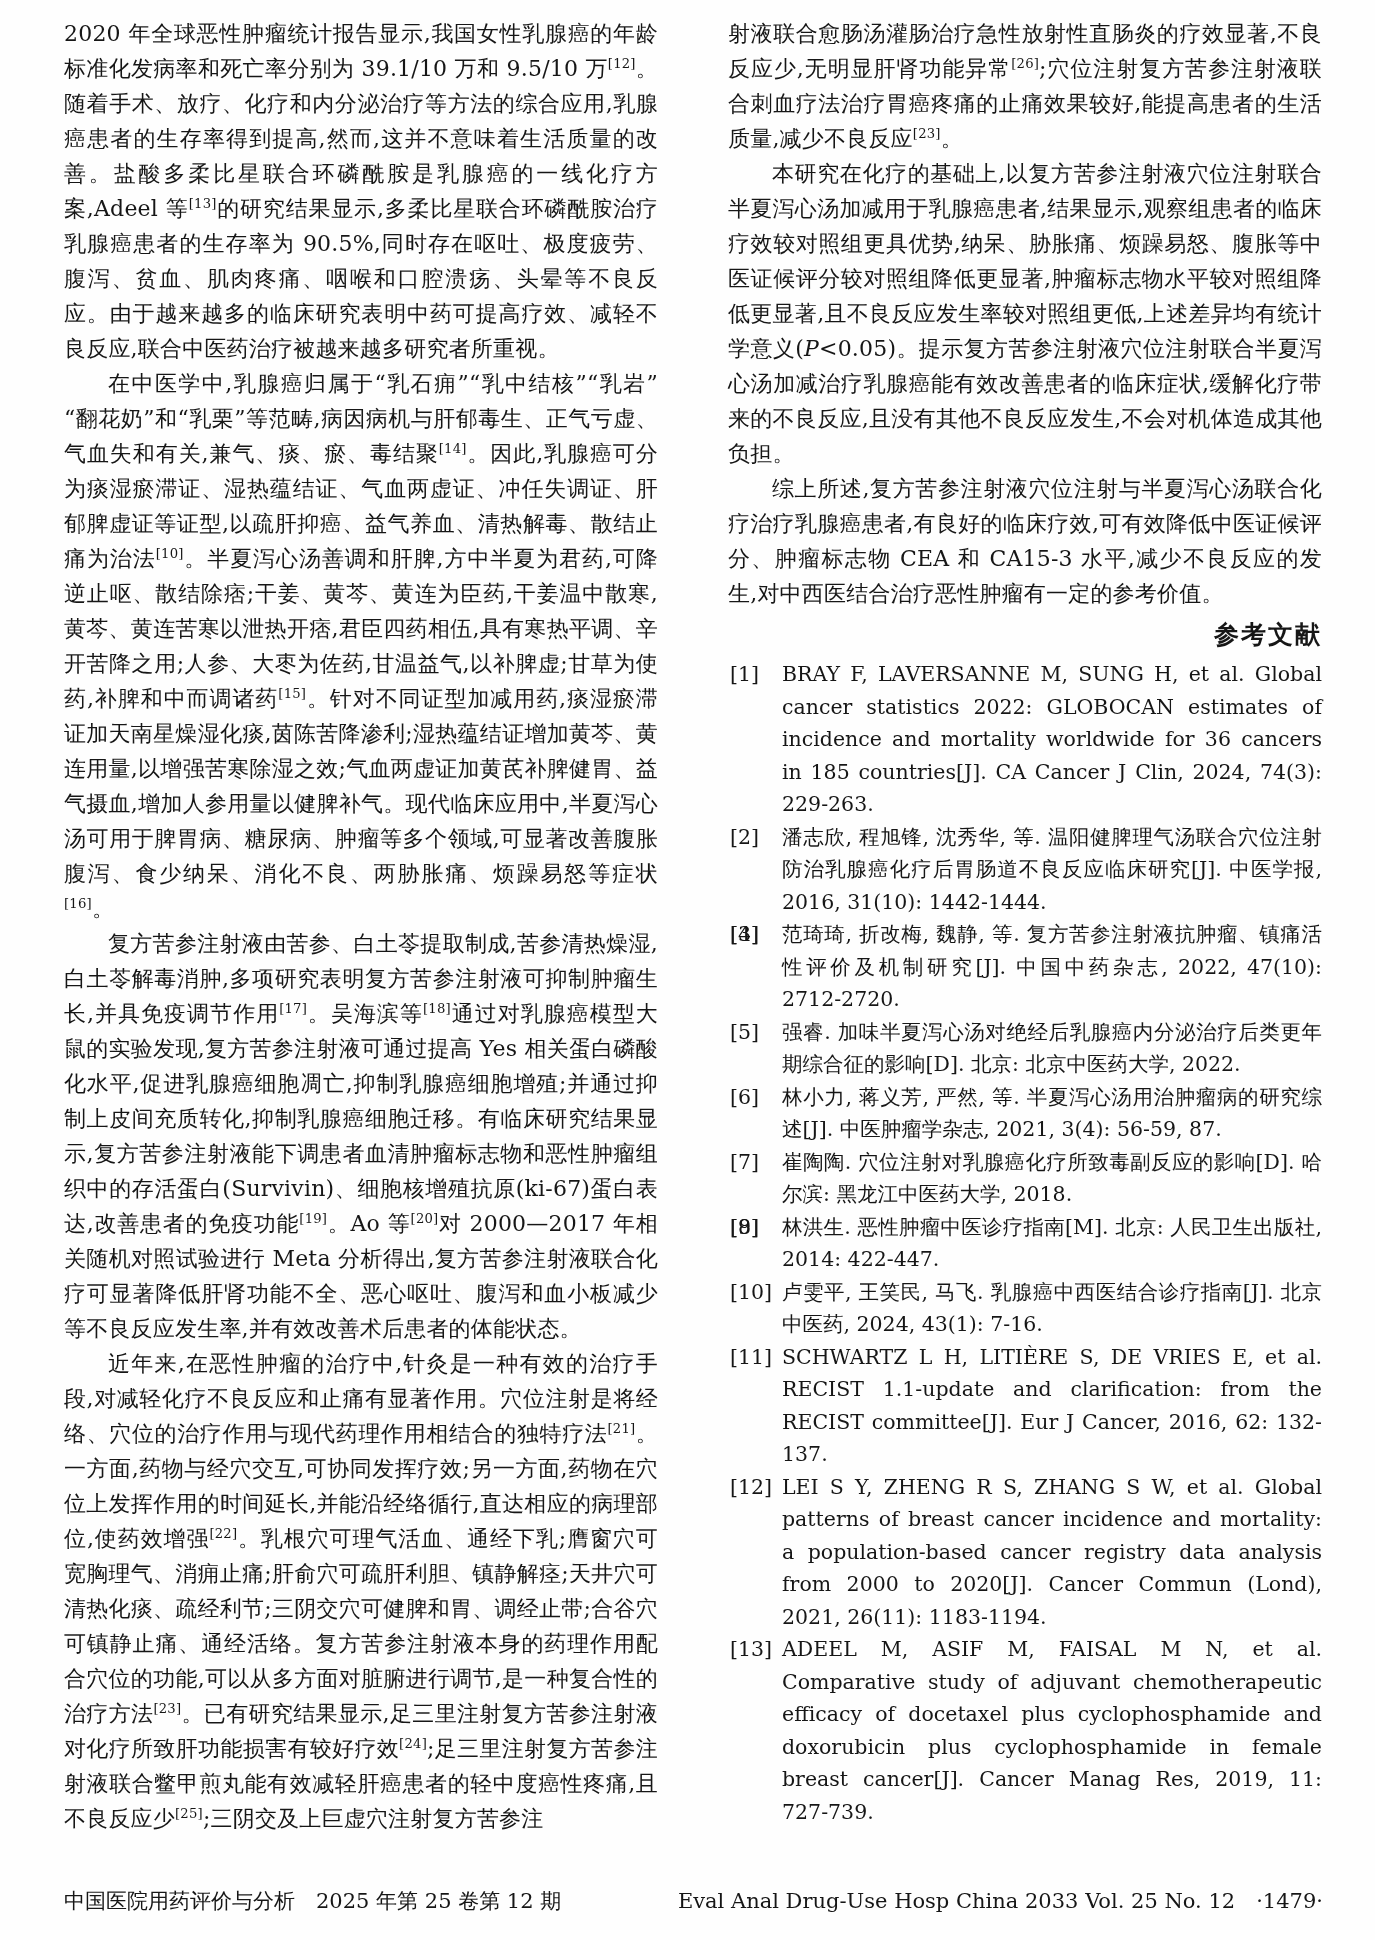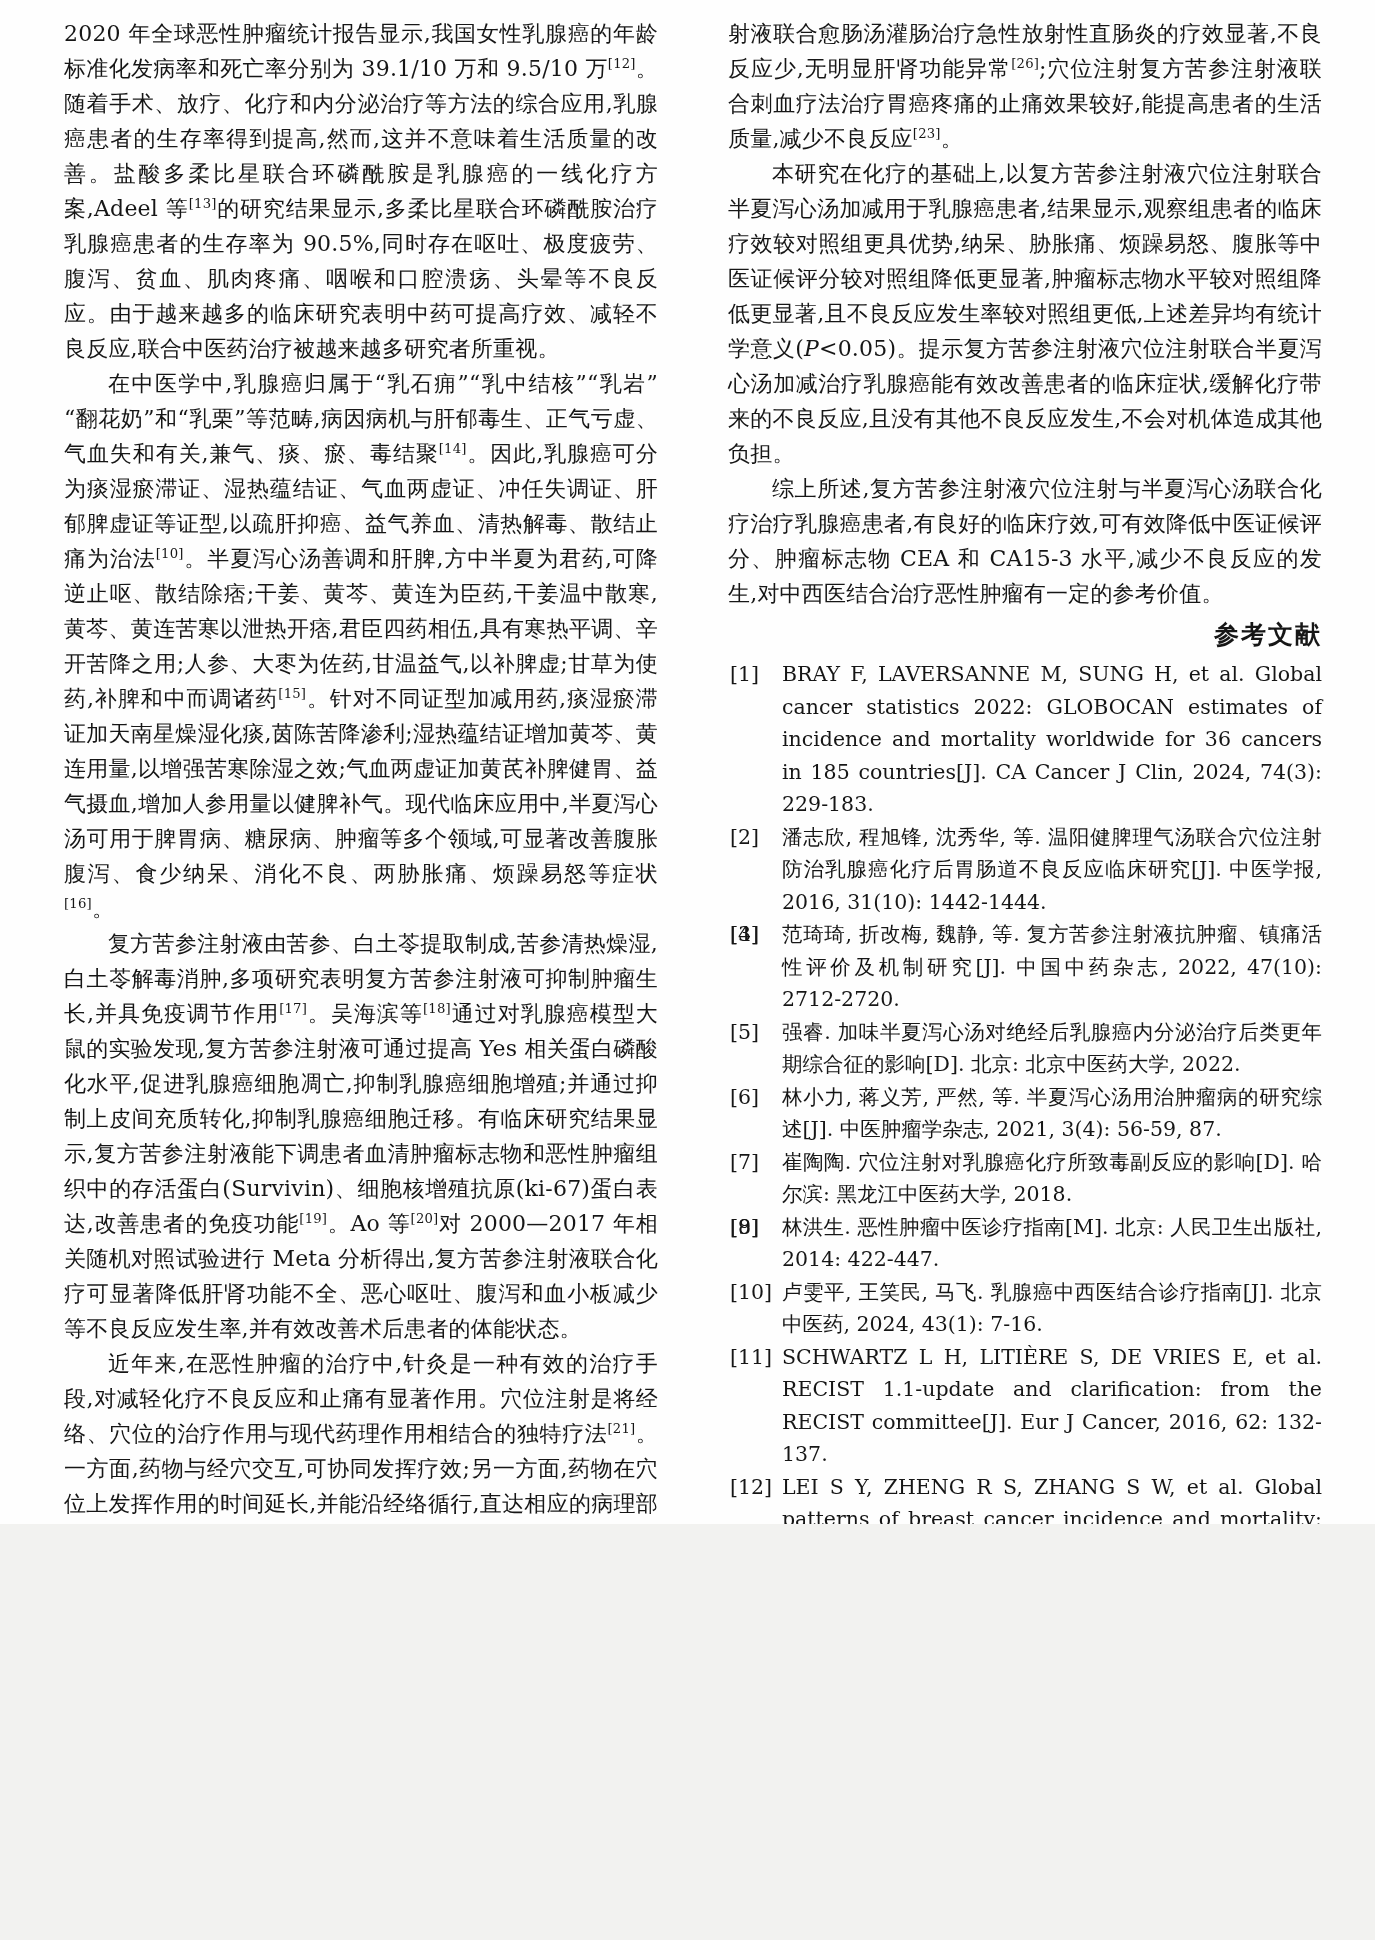--- a/index.html
+++ b/index.html
@@ -1,18 +1,18 @@
 <!DOCTYPE html>
 <html lang="zh"><head>
 <meta charset="utf-8">
 <style>
   html,body{margin:0;padding:0;}
   body{width:1375px;height:1940px;background:#f2f2f0;}
   .page{
-    position:relative;width:1375px;height:1524px;overflow:hidden;
+    position:relative;width:1375px;height:1940px;overflow:hidden;
     background:#fefefe;color:#161616;
     font-family:"DejaVu Serif","Liberation Serif",serif;
   }
   .columns{
     position:absolute;top:16px;left:64px;
     width:1259px;display:flex;gap:70px;
   }
   .col{width:594px;}
   .para{
     margin:0;font-size:22px;line-height:35px;
@@ -53,21 +53,21 @@
     <div class="col">
       <div>
           <p class="para">射液联合愈肠汤灌肠治疗急性放射性直肠炎的疗效显著,不良反应少,无明显肝肾功能异常<sup>[26]</sup>;穴位注射复方苦参注射液联合刺血疗法治疗胃癌疼痛的止痛效果较好,能提高患者的生活质量,减少不良反应<sup>[23]</sup>。</p>
           <p class="para indent">本研究在化疗的基础上,以复方苦参注射液穴位注射联合半夏泻心汤加减用于乳腺癌患者,结果显示,观察组患者的临床疗效较对照组更具优势,纳呆、胁胀痛、烦躁易怒、腹胀等中医证候评分较对照组降低更显著,肿瘤标志物水平较对照组降低更显著,且不良反应发生率较对照组更低,上述差异均有统计学意义(<i>P</i>&lt;0.05)。提示复方苦参注射液穴位注射联合半夏泻心汤加减治疗乳腺癌能有效改善患者的临床症状,缓解化疗带来的不良反应,且没有其他不良反应发生,不会对机体造成其他负担。</p>
           <p class="para indent">综上所述,复方苦参注射液穴位注射与半夏泻心汤联合化疗治疗乳腺癌患者,有良好的临床疗效,可有效降低中医证候评分、肿瘤标志物 CEA 和 CA15-3 水平,减少不良反应的发生,对中西医结合治疗恶性肿瘤有一定的参考价值。</p>
         </div>
 
       <h2 class="refs-heading">参考文献</h2>
 
       <div>
-          <div class="ref"><span class="ref-num">[1]</span><span class="ref-text">BRAY F, LAVERSANNE M, SUNG H, et al. Global cancer statistics 2022: GLOBOCAN estimates of incidence and mortality worldwide for 36 cancers in 185 countries[J]. CA Cancer J Clin, 2024, 74(3): 229-183.</span></div>
+          <div class="ref"><span class="ref-num">[1]</span><span class="ref-text">BRAY F, LAVERSANNE M, SUNG H, et al. Global cancer statistics 2022: GLOBOCAN estimates of incidence and mortality worldwide for 36 cancers in 185 countries[J]. CA Cancer J Clin, 2024, 74(3): 229-263.</span></div>
           <div class="ref"><span class="ref-num">[2]</span><span class="ref-text">潘志欣, 程旭锋, 沈秀华, 等. 温阳健脾理气汤联合穴位注射防治乳腺癌化疗后胃肠道不良反应临床研究[J]. 中医学报, 2016, 31(10): 1442-1444.</span></div>
           <div class="ref"><span class="ref-num">[3]</span></div>
           <div class="ref"><span class="ref-num">[4]</span><span class="ref-text">范琦琦, 折改梅, 魏静, 等. 复方苦参注射液抗肿瘤、镇痛活性评价及机制研究[J]. 中国中药杂志, 2022, 47(10): 2712-2720.</span></div>
           <div class="ref"><span class="ref-num">[5]</span><span class="ref-text">强睿. 加味半夏泻心汤对绝经后乳腺癌内分泌治疗后类更年期综合征的影响[D]. 北京: 北京中医药大学, 2022.</span></div>
           <div class="ref"><span class="ref-num">[6]</span><span class="ref-text">林小力, 蒋义芳, 严然, 等. 半夏泻心汤用治肿瘤病的研究综述[J]. 中医肿瘤学杂志, 2021, 3(4): 56-59, 87.</span></div>
           <div class="ref"><span class="ref-num">[7]</span><span class="ref-text">崔陶陶. 穴位注射对乳腺癌化疗所致毒副反应的影响[D]. 哈尔滨: 黑龙江中医药大学, 2018.</span></div>
           <div class="ref"><span class="ref-num">[8]</span></div>
           <div class="ref"><span class="ref-num">[9]</span><span class="ref-text">林洪生. 恶性肿瘤中医诊疗指南[M]. 北京: 人民卫生出版社, 2014: 422-447.</span></div>
           <div class="ref"><span class="ref-num">[10]</span><span class="ref-text">卢雯平, 王笑民, 马飞. 乳腺癌中西医结合诊疗指南[J]. 北京中医药, 2024, 43(1): 7-16.</span></div>
           <div class="ref"><span class="ref-num">[11]</span><span class="ref-text">SCHWARTZ L H, LITIÈRE S, DE VRIES E, et al. RECIST 1.1-update and clarification: from the RECIST committee[J]. Eur J Cancer, 2016, 62: 132-137.</span></div>

